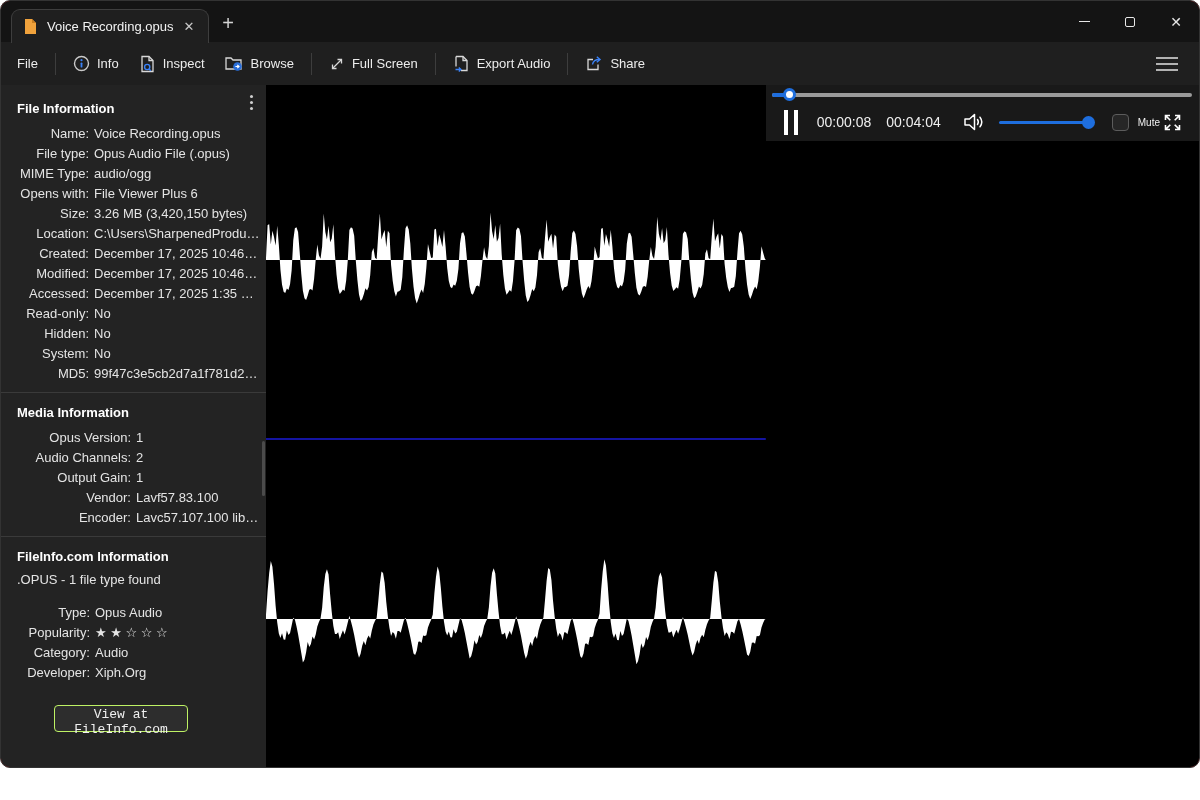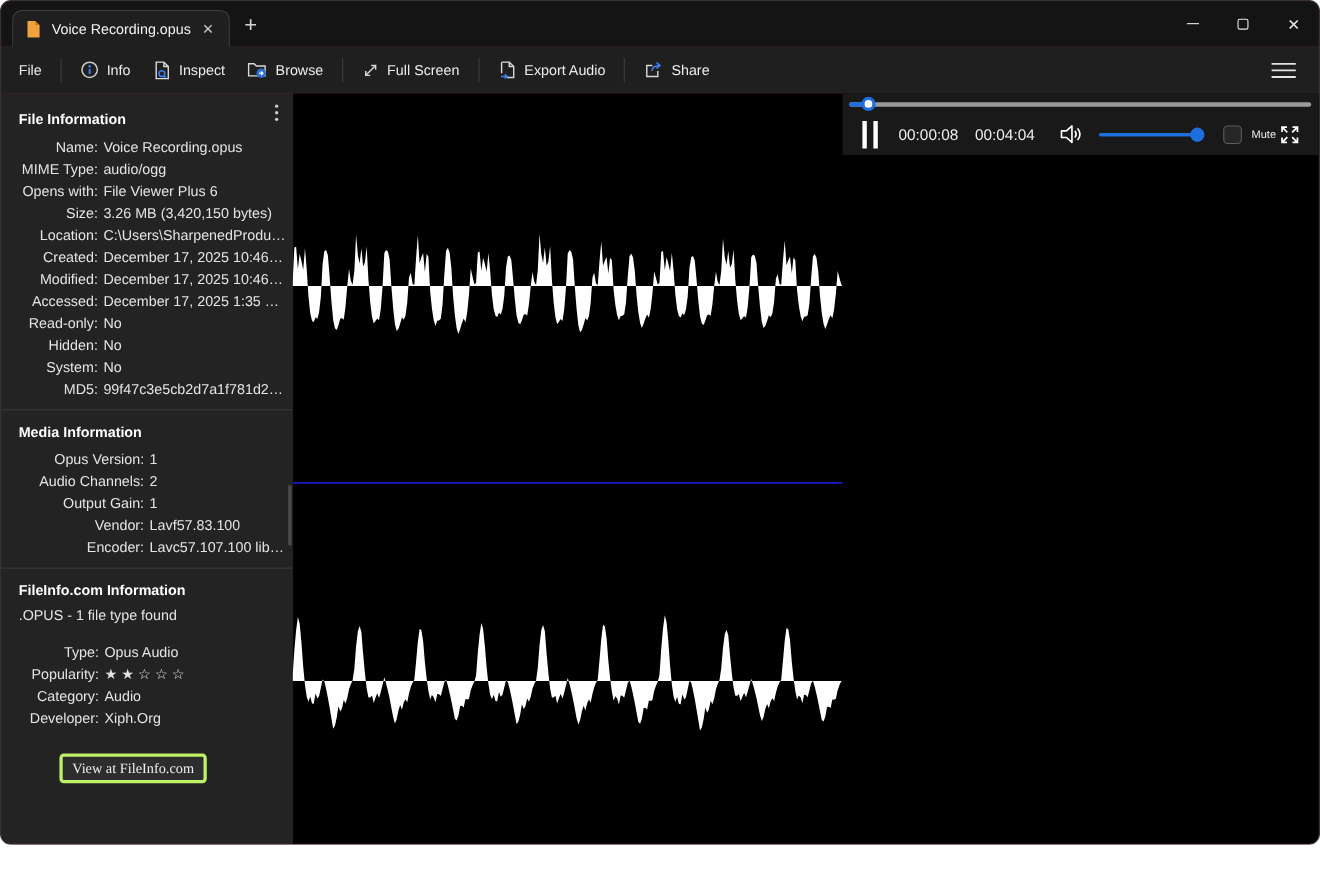--- a/index.html
+++ b/index.html
@@ -37,22 +37,22 @@
   .sidebar .first .sec-title{margin-top:16px;}
   .info-row{display:flex;align-items:baseline;padding:3px 6px 3px 16px;font-size:13px;line-height:14px;color:#e4e4e4;}
   .info-label{flex:none;text-align:right;white-space:nowrap;}
   .info-value{margin-left:5px;white-space:nowrap;overflow:hidden;text-overflow:ellipsis;}
   .sec0 .info-label{width:72px;}
   .sec1 .info-label{width:114px;}
   .sec2 .info-label{width:73px;}
   .divider{height:1px;background:#3a3a3a;margin:8px 0 0 0;}
   .sec-sub{font-size:13px;color:#e4e4e4;padding:0 16px;margin:0 0 16px 0;}
   .fileinfo-btn{display:block;margin:22px 0 0 53px;width:134px;height:27px;background:#2d2d2d;
-                border:3px solid #bef264;border-radius:4px;color:#f0f0f0;font-size:13px;
-                font-family:Liberation Serif, serif;}
+                border:1px solid #bef264;border-radius:4px;color:#f0f0f0;font-size:13px;
+                font-family:Liberation Mono, monospace;}
   .side-scroll{position:absolute;right:1px;top:356px;width:3px;height:55px;background:#4b4b4b;border-radius:2px;}
   
   .main{flex:1;display:flex;background:#000;min-width:0;}
   .wave-area{position:relative;height:660px;}
   .wave-area svg{display:block;width:100%;height:100%;}
   
   .player{height:56px;background:#191919;display:flex;flex-direction:column;}
   .seek{position:relative;height:17px;margin:1px 7px 0 6px;}
   .seek .track{position:absolute;left:0;right:0;top:7px;height:4px;border-radius:2px;background:#9a9a9a;}
   .seek .fill{position:absolute;left:0;top:7px;height:4px;border-radius:2px;background:#1e6ede;}
@@ -180,20 +180,24 @@
         </div>
 
       <section class="sec0 first">
         <div class="sec-title">File Information</div>
         <div>
             <div class="info-row">
               <span class="info-label">Name:</span>
               <span class="info-value">Voice Recording.opus</span>
             </div>
             <div class="info-row">
+              <span class="info-label">File type:</span>
+              <span class="info-value">Opus Audio File (.opus)</span>
+            </div>
+            <div class="info-row">
               <span class="info-label">MIME Type:</span>
               <span class="info-value">audio/ogg</span>
             </div>
             <div class="info-row">
               <span class="info-label">Opens with:</span>
               <span class="info-value">File Viewer Plus 6</span>
             </div>
             <div class="info-row">
               <span class="info-label">Size:</span>
               <span class="info-value">3.26 MB (3,420,150 bytes)</span>

